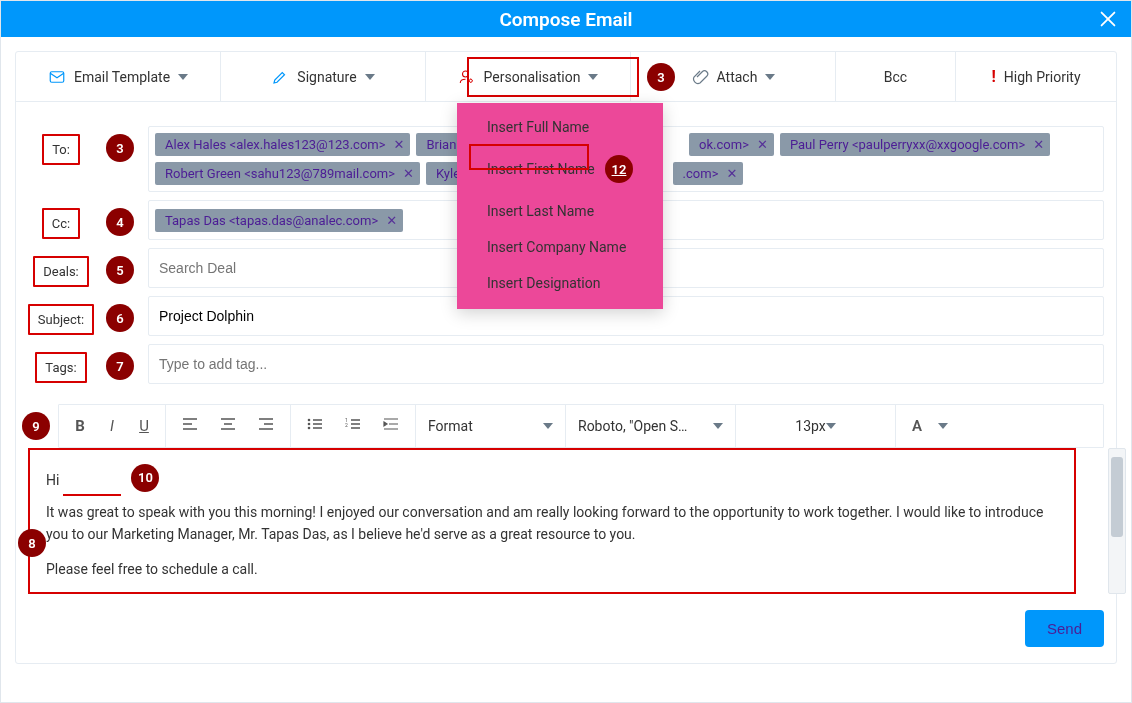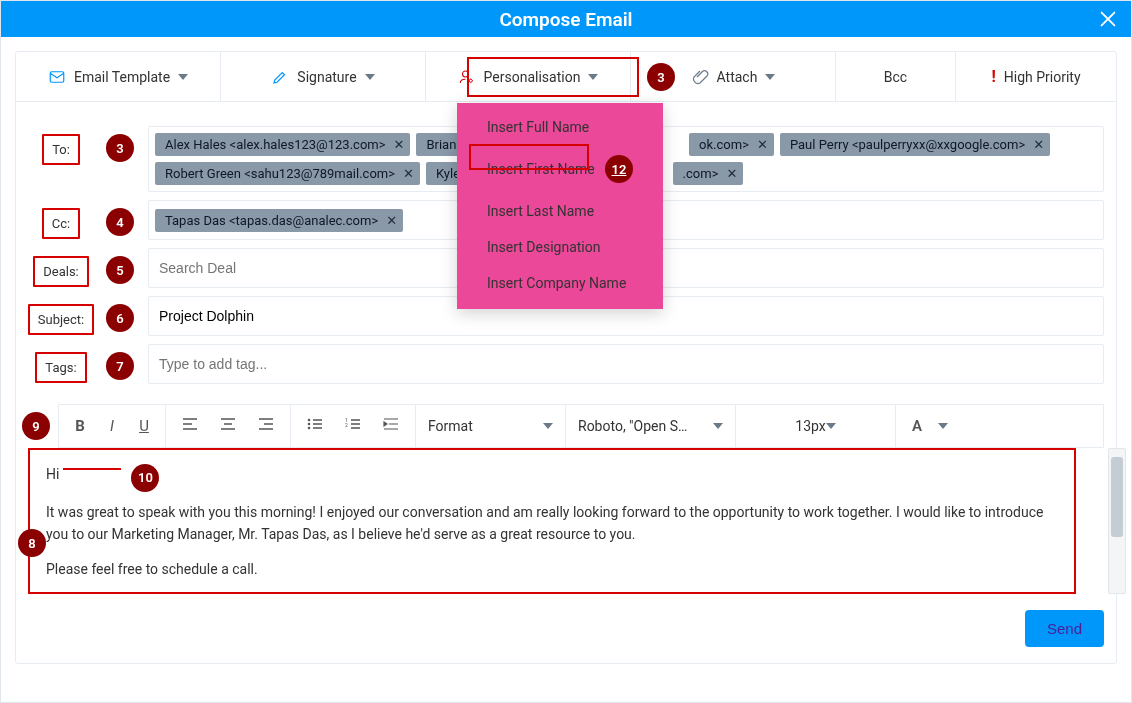--- a/index.html
+++ b/index.html
@@ -19,38 +19,38 @@
 .caret-down { display: inline-block; width: 0; height: 0; border-left: 5px solid transparent; border-right: 5px solid transparent; border-top: 6px solid #6a7a88; }
 .icon-svg { width: 18px; height: 18px; }
 .red-outline { border: 2px solid #d60000; border-radius: 1px; }
 .field-row { display: flex; align-items: flex-start; padding: 8px 12px 0 0; gap: 14px; }
 .field-label-wrap { width: 62px; display: flex; justify-content: center; align-items: center; margin-left: 14px; margin-top: 8px; position: relative; }
 .field-label { font-size: 13px; color: #333; padding: 6px 8px; text-align: center; }
 .badge { flex: 0 0 28px; height: 28px; border-radius: 50%; background: #8b0000; color: #fff; display: flex; align-items: center; justify-content: center; font-size: 13px; font-weight: 600; margin-top: 8px; }
 .chips { flex: 1; border: 1px solid #e6ecf2; border-radius: 2px; padding: 6px; display: flex; flex-wrap: wrap; gap: 6px; min-height: 40px; align-items: center; }
 .input-cell { flex: 1; border: 1px solid #e6ecf2; border-radius: 2px; padding: 0 10px; height: 40px; display: flex; align-items: center; }
 .input-cell input { border: none; outline: none; width: 100%; font-size: 14px; background: transparent; }
-.chip { background: #8a99a8; color: #0f172a; border-radius: 2px; padding: 4px 6px 4px 10px; font-size: 13px; display: inline-flex; align-items: center; gap: 8px; }
+.chip { background: #8a99a8; color: #4c1d95; border-radius: 2px; padding: 4px 6px 4px 10px; font-size: 13px; display: inline-flex; align-items: center; gap: 8px; }
 .chip .chip-x { cursor: pointer; opacity: .85; }
 .pane { margin: 12px 12px 0 12px; }
 .rte-toolbar { display: flex; align-items: center; border: 1px solid #e6ecf2; height: 44px; }
 .rte-group { display: flex; align-items: center; height: 100%; border-right: 1px solid #e6ecf2; padding: 0 10px; gap: 10px; }
 .rte-btn { padding: 4px 6px; cursor: pointer; color: #555; font-size: 15px; min-width: 22px; text-align: center; }
 .rte-select { display: flex; align-items: center; justify-content: space-between; min-width: 150px; border-right: 1px solid #e6ecf2; height: 100%; padding: 0 12px; cursor: pointer; }
 .editor { border: 2px solid #d60000; margin: 0 0 0 0; padding: 14px 16px; height: 146px; overflow-y: auto; font-size: 14px; line-height: 1.55; position: relative; margin-right: 28px; }
 .scrollbar-fake { position: absolute; right: -22px; top: 0; bottom: 0; width: 18px; background: #f3f5f7; border: 1px solid #e0e6ec; border-radius: 2px; }
 .scrollbar-thumb { position: absolute; left: 2px; right: 2px; top: 8px; height: 80px; background: #c4ccd4; border-radius: 3px; }
 .send-row { display: flex; justify-content: flex-end; padding: 16px 12px 16px 12px; }
 .send-btn { background: #0097fb; color: #4c1d95; border: none; border-radius: 4px; padding: 10px 22px; font-size: 15px; cursor: pointer; }
 .dropdown { position: absolute; left: 456px; top: 102px; width: 206px; background: #ec4899; box-shadow: 0 4px 16px rgba(0,0,0,.18); z-index: 50; padding: 6px 12px 8px; }
 .dropdown-item { padding: 10px 18px; font-size: 14px; color: #333; cursor: pointer; }
 .pers-outline { position: absolute; left: 466px; top: 56px; width: 172px; height: 40px; border: 2px solid #d60000; pointer-events: none; z-index: 40; }
 .item-first-outline { position: absolute; left: 468px; top: 143px; width: 120px; height: 26px; border: 2px solid #d60000; pointer-events: none; z-index: 60; }
 .badge-abs { position: absolute; width: 28px; height: 28px; border-radius: 50%; background: #8b0000; color: #fff; display: flex; align-items: center; justify-content: center; font-size: 13px; font-weight: 600; z-index: 70; }
-.editor .hi-line { display: flex; align-items: flex-start; gap: 4px; }
+.editor .hi-line { display: flex; align-items: flex-end; gap: 4px; }
 .editor .scribble { display: inline-block; width: 58px; height: 2px; background: #d60000; position: relative; top: 4px; }
 .editor-wrap { position: relative; margin: 0 12px 0 12px; }
 .attach-icon, .template-icon, .sign-icon, .pers-icon { display: inline-flex; }
 </style>
 </head>
 <body>
 
 <div class="container">
   <div class="header">
     <div class="header-title">Compose Email</div>
@@ -285,19 +285,19 @@
   <div class="pers-outline"></div>
   <div class="badge-abs" style="left:646px;top:62px;">3</div>
 
   <div class="dropdown">
     <div class="dropdown-item">Insert Full Name</div>
     <div class="dropdown-item" style="display:flex;align-items:center;justify-content:space-between;">
       <span>Insert First Name</span>
       <span class="badge" style="margin:0;text-decoration:underline;">12</span>
     </div>
     <div class="dropdown-item">Insert Last Name</div>
+    <div class="dropdown-item">Insert Company Name</div>
     <div class="dropdown-item">Insert Designation</div>
-    <div class="dropdown-item">Insert Company Name</div>
   </div>
   <div class="item-first-outline"></div>
 
   <div class="badge-abs" style="left:17px;top:528px;">8</div>
 </div>
 
 </body></html>

